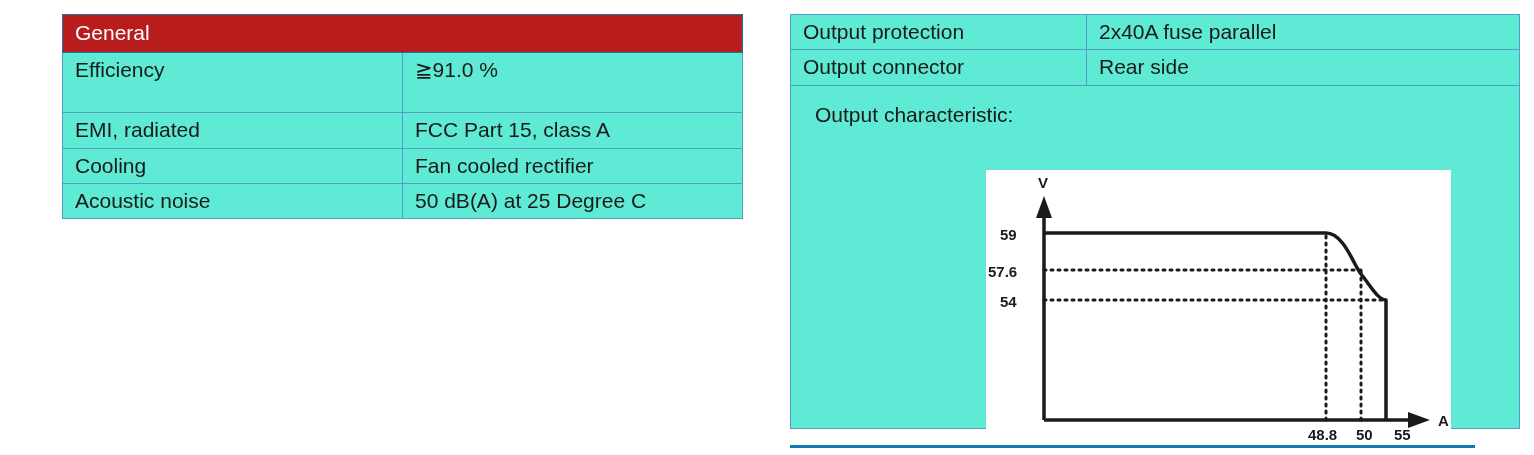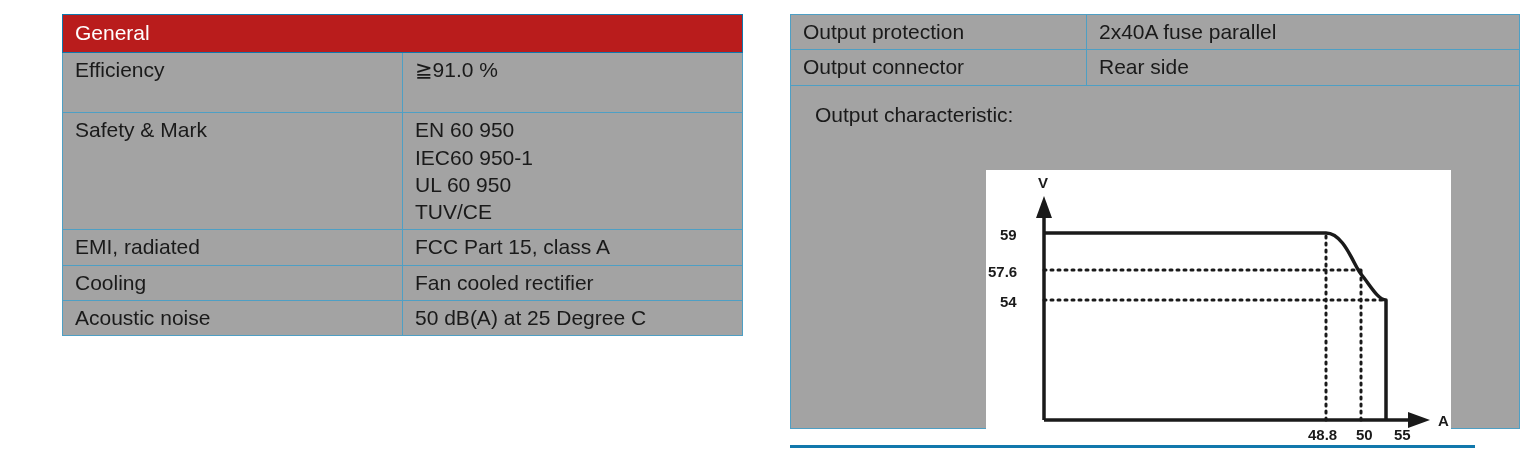--- a/index.html
+++ b/index.html
@@ -17,21 +17,21 @@
 
   
   .spec-table {
     position: absolute;
     border-collapse: collapse;
     table-layout: fixed;
     background: #e8eef2;
   }
   .spec-table td {
     border: 1px solid #4e9fc4;
-    background: #a3a3a3;
+    background: #5eead4;
     color: #1a1a1a;
     font-size: 21px;
     line-height: 1.30;
     padding: 3px 10px 4px 12px;
     vertical-align: top;
     white-space: nowrap;
   }
   .hdr td {
     background: #b91c1c;
     border: 1px solid #1178ac;
@@ -99,29 +99,20 @@
   <tbody>
       <tr class="hdr">
     <td class="c1" colspan="2">General</td>
   </tr>
 
   <tr>
     <td class="c1" style="height:52px;margin-top:38px;">Efficiency</td>
     <td class="c2 vmid">≧91.0 %</td>
   </tr>
 
-  <tr>
-    <td class="c1">Safety &amp; Mark</td>
-    <td class="c2">
-      <div>EN 60 950</div>
-      <div>IEC60 950-1</div>
-      <div>UL 60 950</div>
-      <div>TUV/CE</div>
-    </td>
-  </tr>
 
   <tr>
     <td class="c1" style="border-bottom:none;">EMI, radiated</td>
     <td class="c2" style="border-bottom:none;">FCC Part 15, class A</td>
   </tr>
 
 
   <tr>
     <td class="c1">Cooling</td>
     <td class="c2">Fan cooled rectifier</td>

